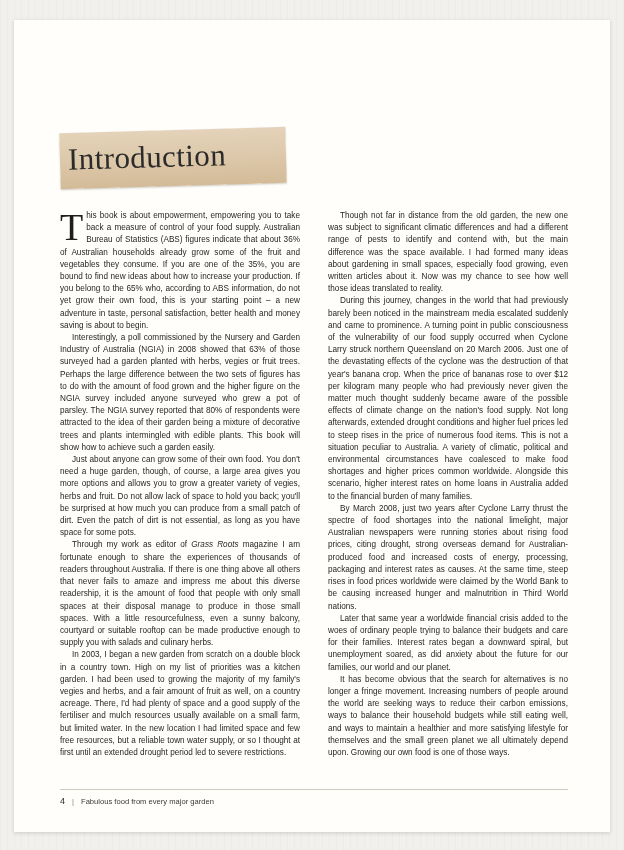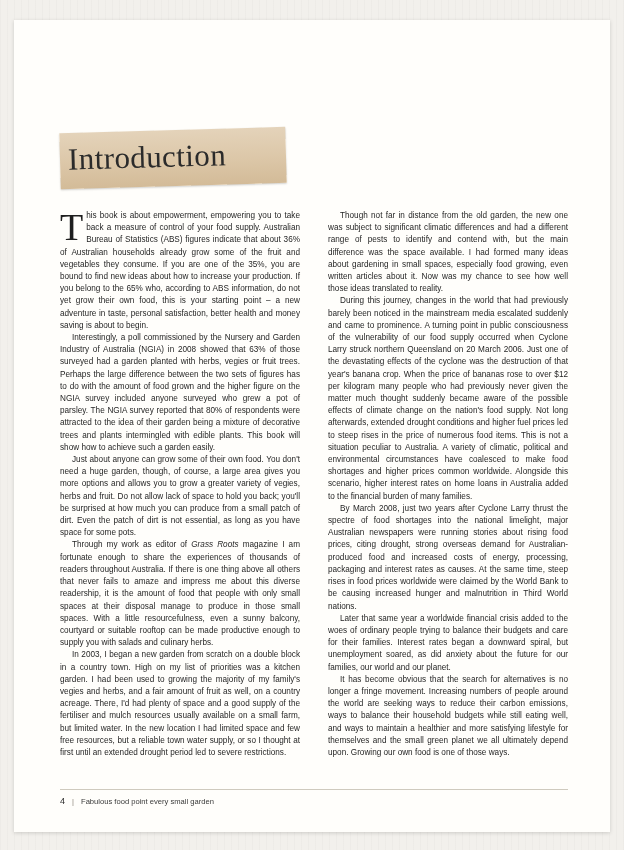--- a/index.html
+++ b/index.html
@@ -152,17 +152,17 @@
         <p class="body">By March 2008, just two years after Cyclone Larry thrust the spectre of food shortages into the national limelight, major Australian newspapers were running stories about rising food prices, citing drought, strong overseas demand for Australian-produced food and increased costs of energy, processing, packaging and interest rates as causes. At the same time, steep rises in food prices worldwide were claimed by the World Bank to be causing increased hunger and malnutrition in Third World nations.</p>
         <p class="body">Later that same year a worldwide financial crisis added to the woes of ordinary people trying to balance their budgets and care for their families. Interest rates began a downward spiral, but unemployment soared, as did anxiety about the future for our families, our world and our planet.</p>
         <p class="body">It has become obvious that the search for alternatives is no longer a fringe movement. Increasing numbers of people around the world are seeking ways to reduce their carbon emissions, ways to balance their household budgets while still eating well, and ways to maintain a healthier and more satisfying lifestyle for themselves and the small green planet we all ultimately depend upon. Growing our own food is one of those ways.</p>
       </div>
 
     </div>
 
     <div class="footer">
       <span class="pagenum">4</span>
       <span class="sep">|</span>
-      <span>Fabulous food point every small garden</span>
+      <span>Fabulous food from every major garden</span>
     </div>
 
   </div>
 </div>
 
 </body></html>

